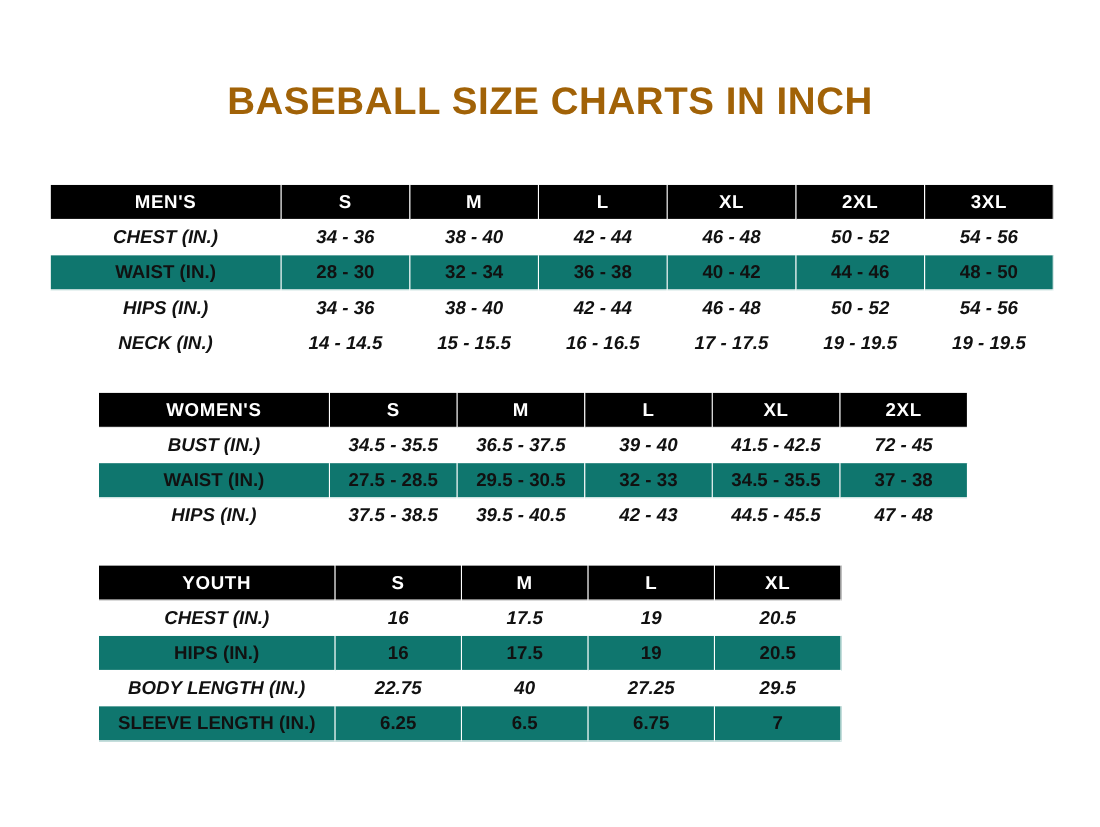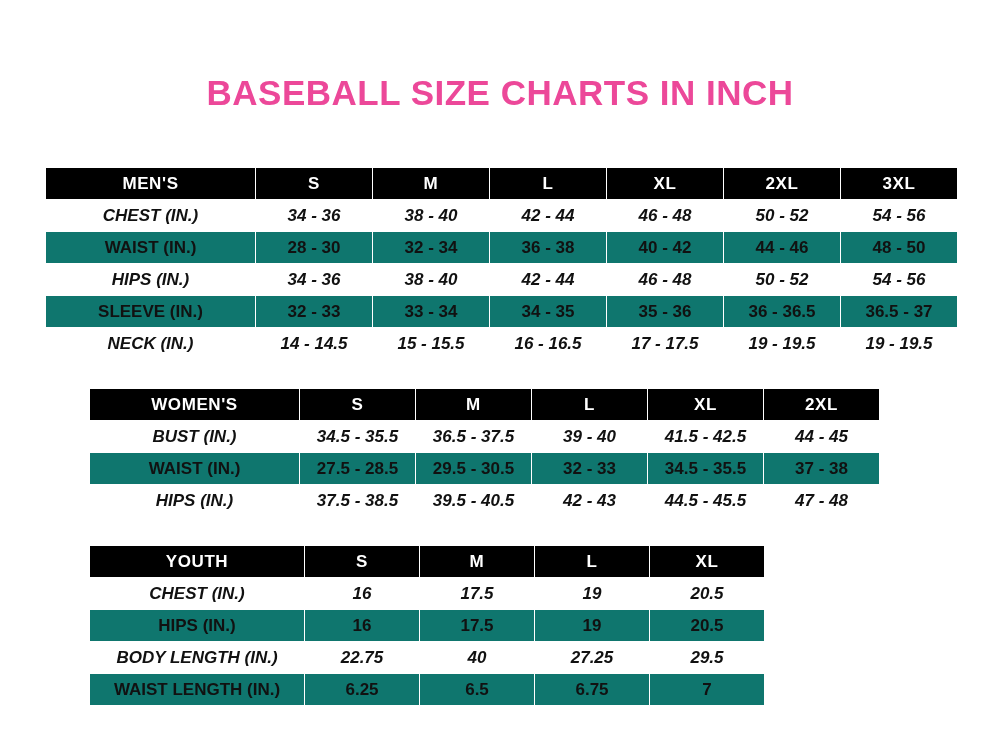--- a/index.html
+++ b/index.html
@@ -20,21 +20,21 @@
     height: 752px;
     box-sizing: border-box;
   }
   .title {
     text-align: center;
     font-size: 35px;
     font-weight: bold;
     letter-spacing: 0.5px;
     margin-top: 73px;
     margin-bottom: 0;
-    color: #ec4899;
+    color: #a16207;
   }
 
   .tables-wrap {
     margin-top: 54px;
   }
 
   table.size-table {
     border-collapse: collapse;
     table-layout: fixed;
     margin: 0 auto;
@@ -151,29 +151,20 @@
             </tr>
             <tr class="odd">
               <td class="label">HIPS (IN.)</td>
               <td>34 - 36</td>
               <td>38 - 40</td>
               <td>42 - 44</td>
               <td>46 - 48</td>
               <td>50 - 52</td>
               <td>54 - 56</td>
             </tr>
-            <tr class="even">
-              <td class="label">SLEEVE (IN.)</td>
-              <td>32 - 33</td>
-              <td>33 - 34</td>
-              <td>34 - 35</td>
-              <td>35 - 36</td>
-              <td>36 - 36.5</td>
-              <td>36.5 - 37</td>
-            </tr>
             <tr class="odd">
               <td class="label">NECK (IN.)</td>
               <td>14 - 14.5</td>
               <td>15 - 15.5</td>
               <td>16 - 16.5</td>
               <td>17 - 17.5</td>
               <td>19 - 19.5</td>
               <td>19 - 19.5</td>
             </tr>
           </tbody>
@@ -200,21 +191,21 @@
               <th>2XL</th>
             </tr>
           </thead>
           <tbody>
             <tr class="odd">
               <td class="label">BUST (IN.)</td>
               <td>34.5 - 35.5</td>
               <td>36.5 - 37.5</td>
               <td>39 - 40</td>
               <td>41.5 - 42.5</td>
-              <td>44 - 45</td>
+              <td>72 - 45</td>
             </tr>
             <tr class="even">
               <td class="label">WAIST (IN.)</td>
               <td>27.5 - 28.5</td>
               <td>29.5 - 30.5</td>
               <td>32 - 33</td>
               <td>34.5 - 35.5</td>
               <td>37 - 38</td>
             </tr>
             <tr class="odd">
@@ -263,21 +254,21 @@
               <td>20.5</td>
             </tr>
             <tr class="odd">
               <td class="label">BODY LENGTH (IN.)</td>
               <td>22.75</td>
               <td>40</td>
               <td>27.25</td>
               <td>29.5</td>
             </tr>
             <tr class="even">
-              <td class="label">WAIST LENGTH (IN.)</td>
+              <td class="label">SLEEVE LENGTH (IN.)</td>
               <td>6.25</td>
               <td>6.5</td>
               <td>6.75</td>
               <td>7</td>
             </tr>
           </tbody>
         </table>
       </div>
 
     </div>

